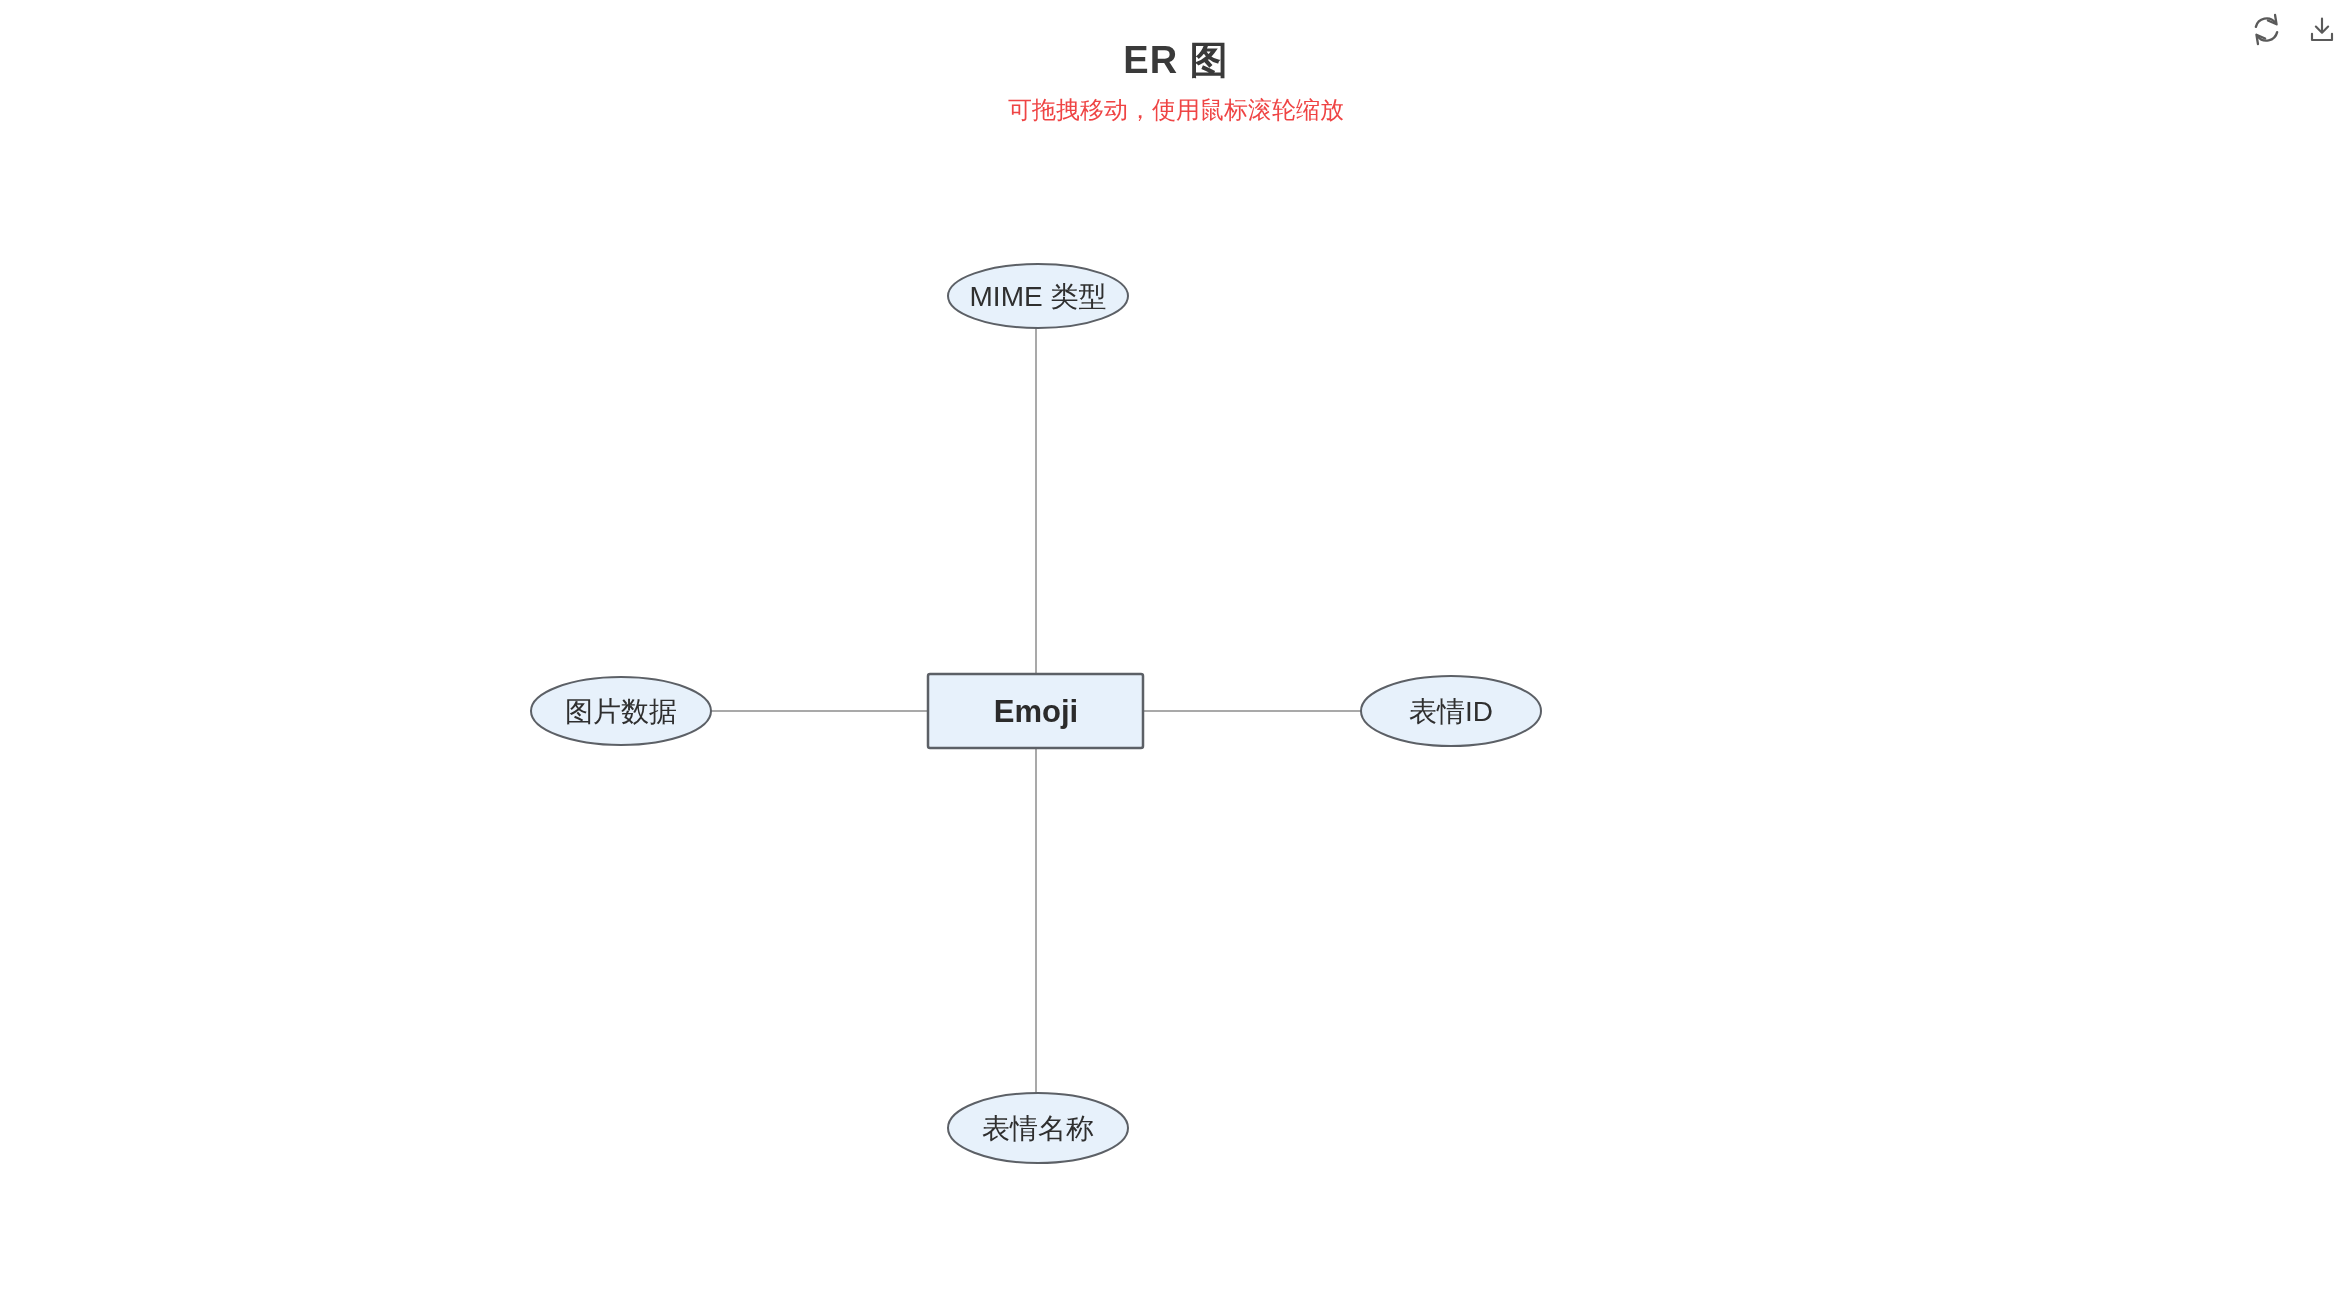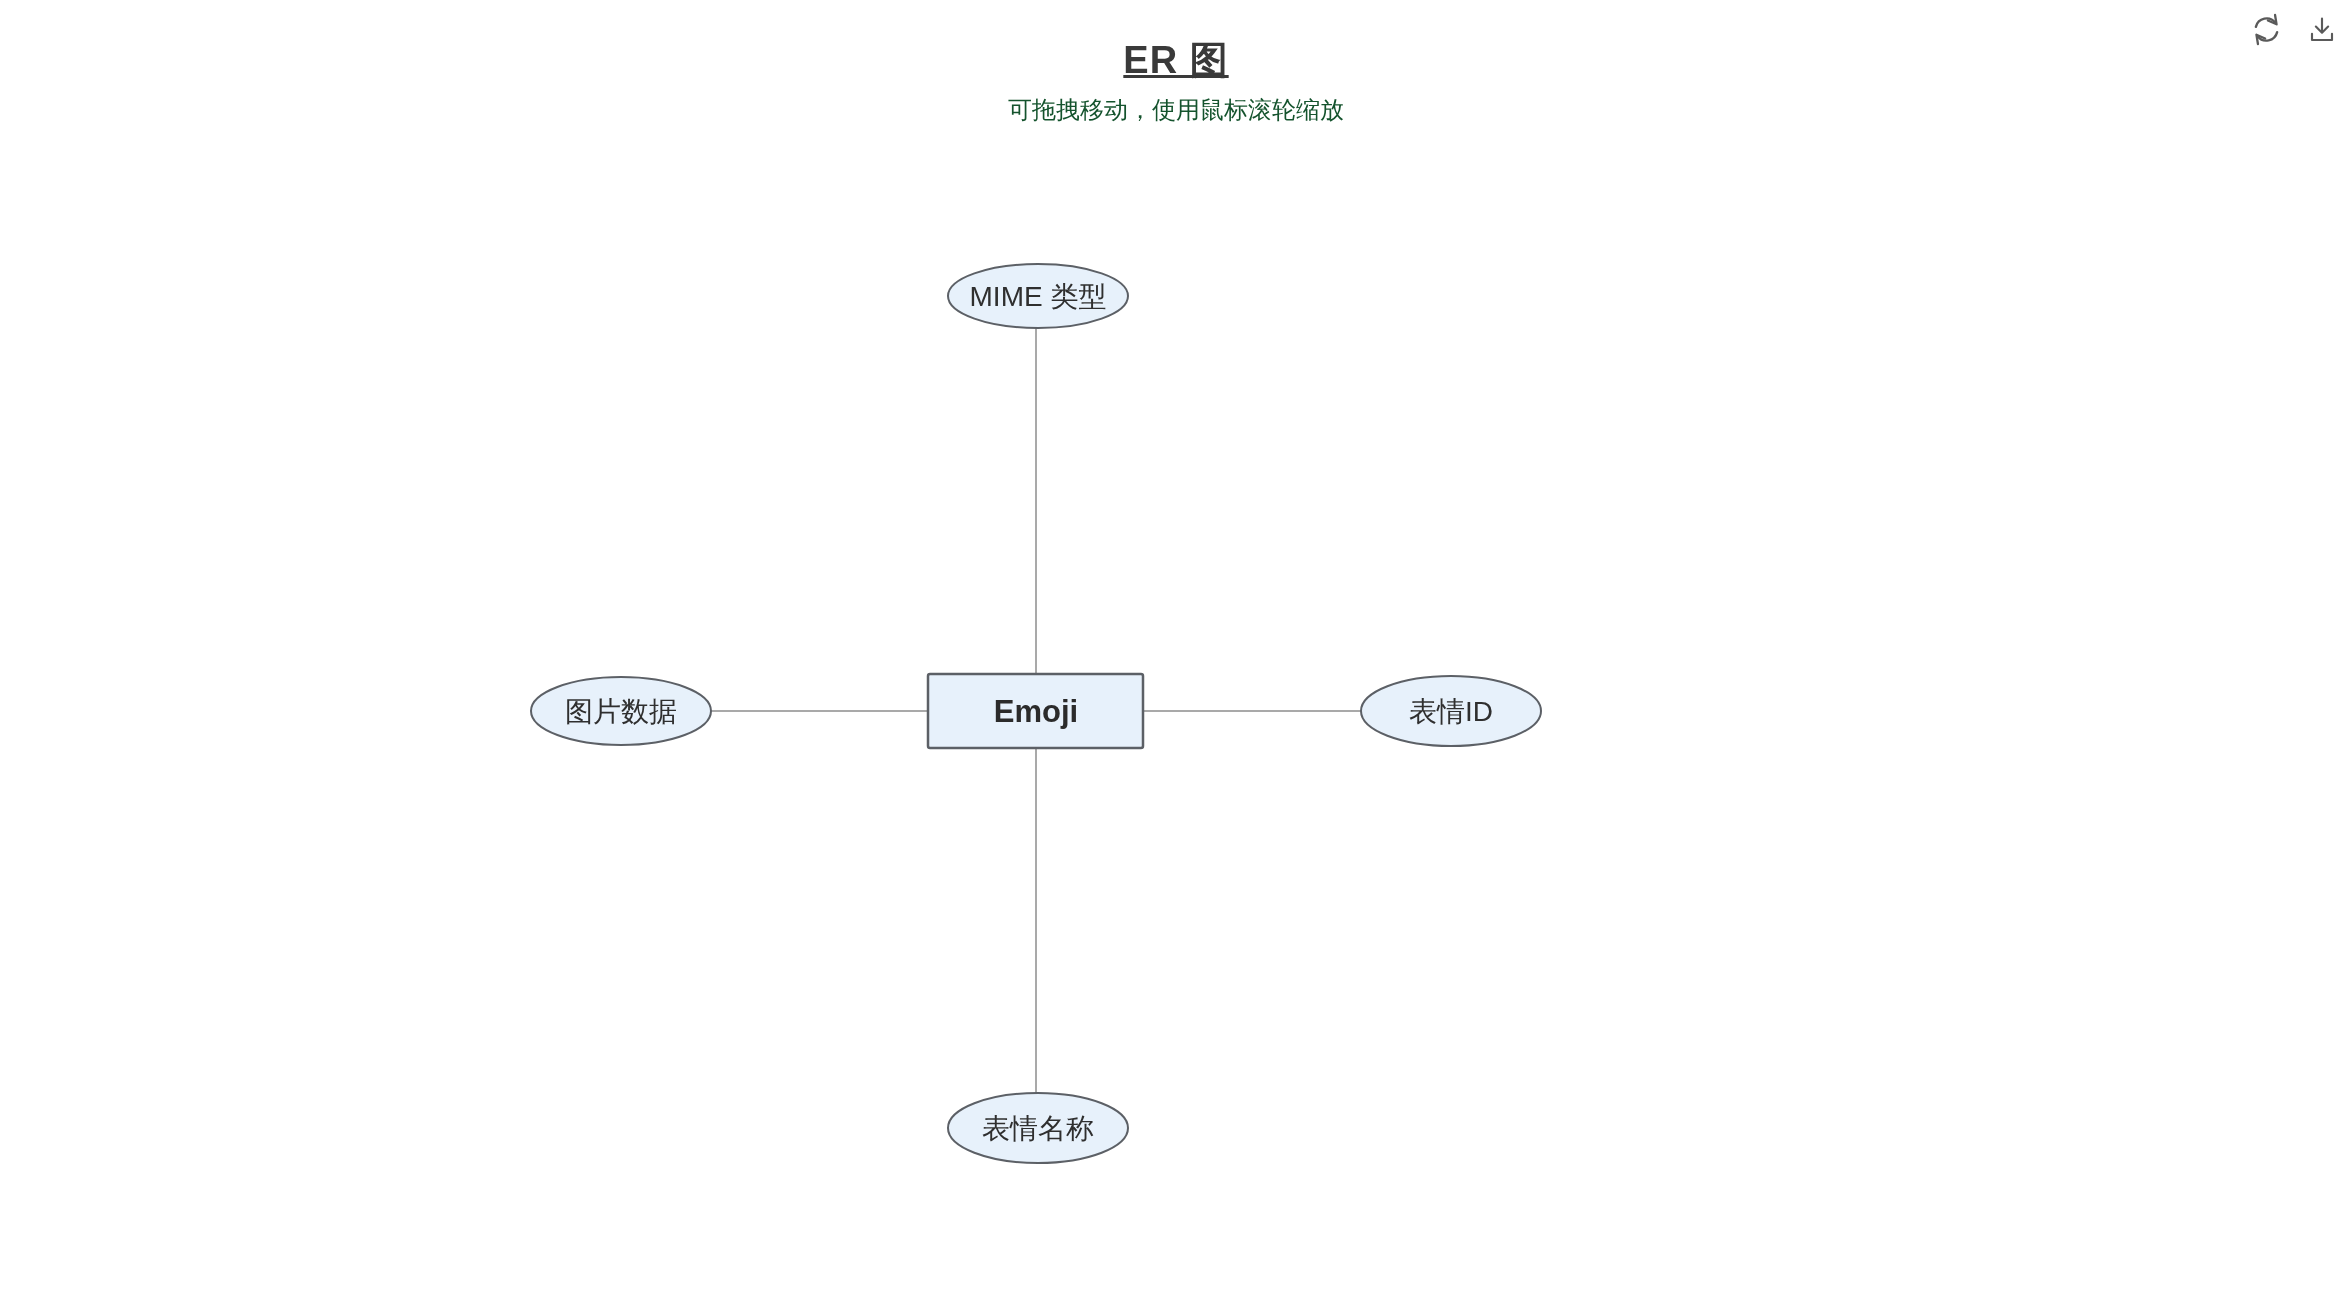--- a/index.html
+++ b/index.html
@@ -24,27 +24,26 @@
     pointer-events: none;
   }
   .header h1 {
     margin: 0;
     padding-top: 38px;
     font-size: 38px;
     line-height: 1.2;
     font-weight: 700;
     color: #3a3a3a;
     letter-spacing: 1px;
-    text-decoration: underline;
   }
   .header p {
     margin: 10px 0 0 0;
     font-size: 24px;
     font-weight: 400;
-    color: #14532d;
+    color: #ef4444;
   }
   .toolbar {
     position: absolute;
     top: 12px;
     right: 14px;
     display: flex;
     align-items: center;
     gap: 22px;
     z-index: 5;
   }

